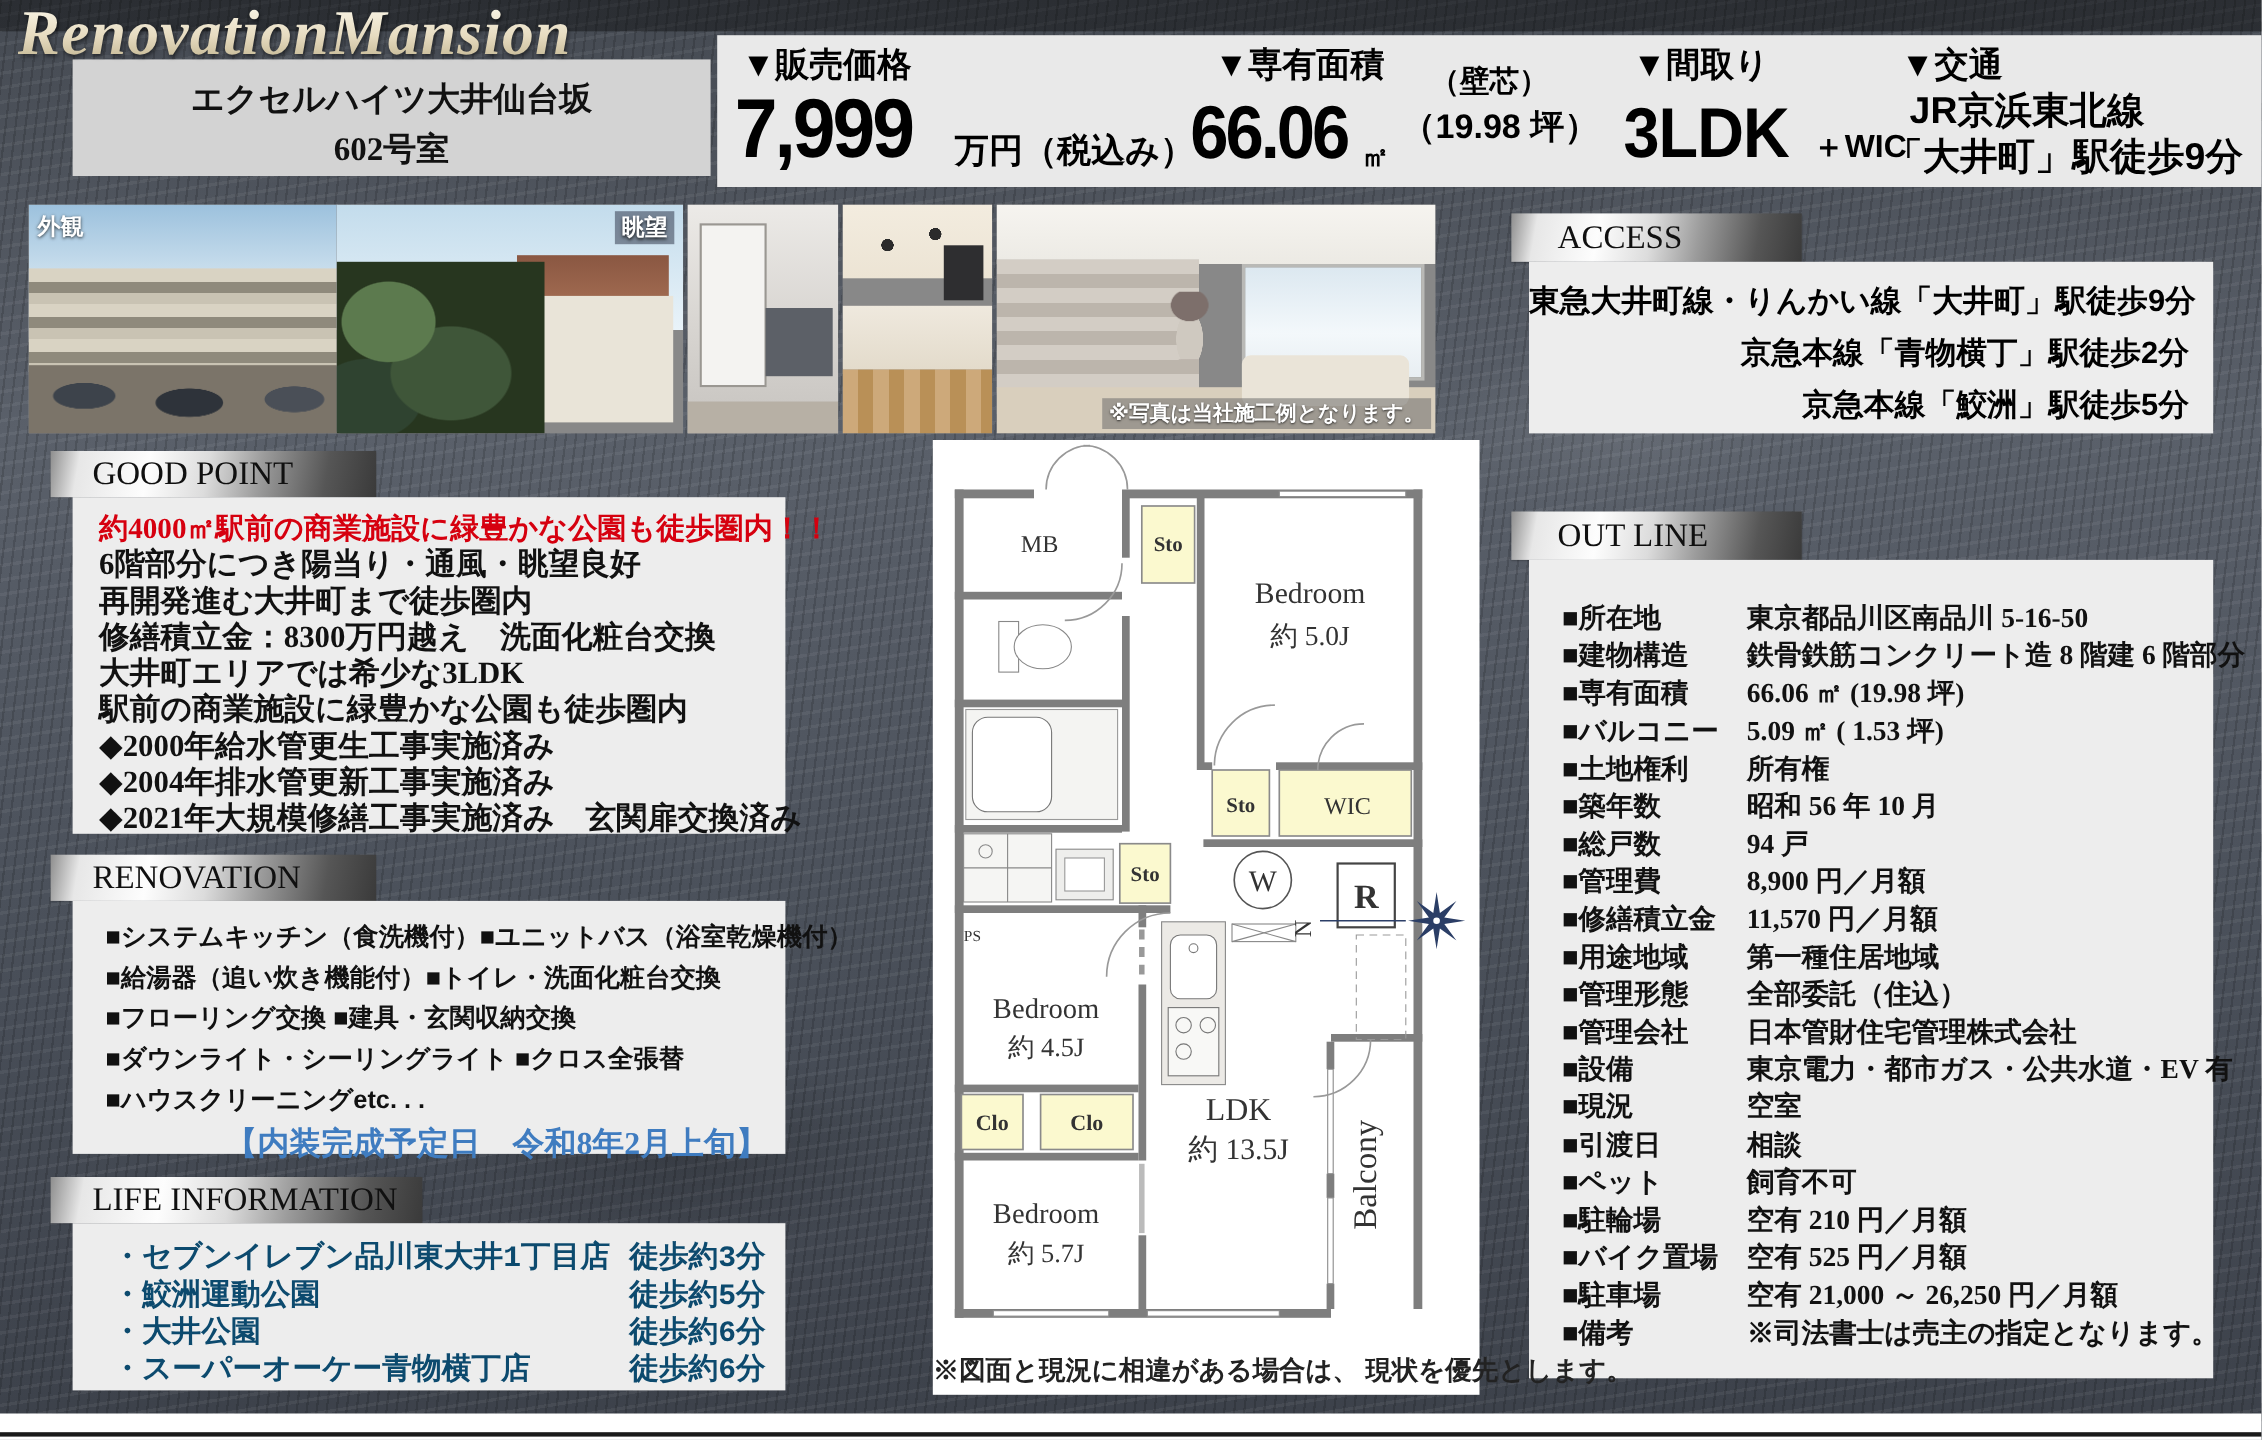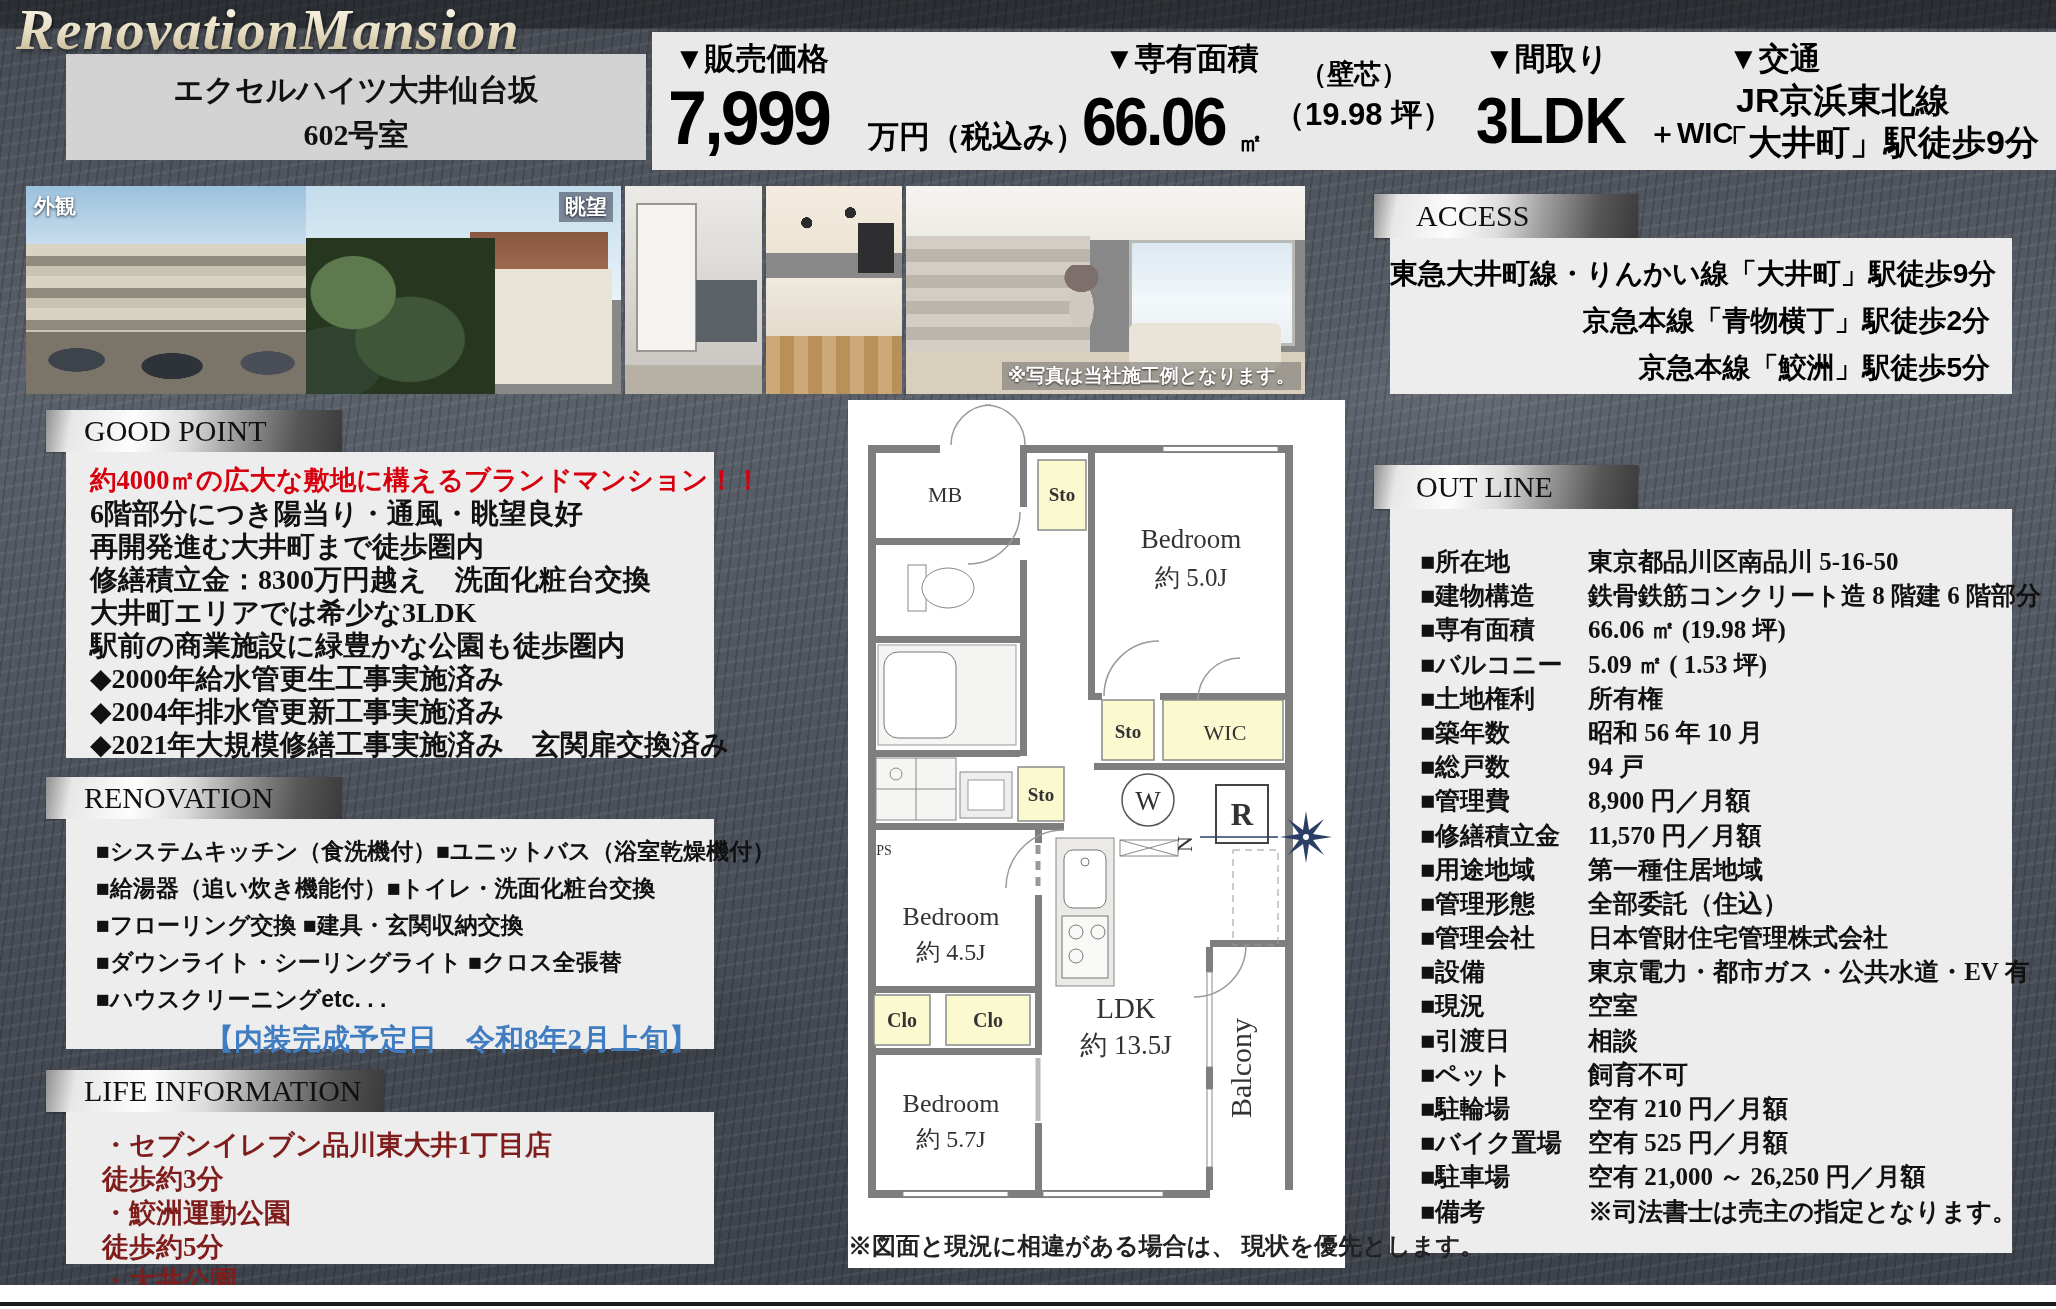--- a/index.html
+++ b/index.html
@@ -28,21 +28,21 @@
   .panel{background:#ededed;position:absolute;}
   .bignum{font-weight:900;letter-spacing:-3px;transform:scaleX(.92);transform-origin:left bottom;display:inline-block;}
   .photo{position:absolute;top:186px;height:208px;overflow:hidden;background:#888;}
   .plabel{position:absolute;color:#fff;font-weight:bold;font-size:21px;text-shadow:0 1px 3px rgba(0,0,0,.8);}
   .gp-line{font-size:28px;line-height:33px;white-space:nowrap;color:#111;}
   .gp-highlight{color:#d6000f;font-size:26.5px;}
   .ren-line{font-size:23px;line-height:37px;white-space:nowrap;color:#111;}
   .ol-row{display:flex;align-items:baseline;}
   .ol-label{width:168px;font-size:25px;font-weight:bold;font-family:"Liberation Serif","DejaVu Serif",serif;color:#111;white-space:nowrap;}
   .ol-value{font-size:25px;font-family:"Liberation Serif","DejaVu Serif",serif;font-weight:bold;color:#111;white-space:nowrap;}
-  .life-row{display:flex;font-size:27px;font-weight:bold;font-family:Liberation Serif, serif;color:#7f1d1d;line-height:34px;flex-direction:column;}
+  .life-row{display:flex;font-size:27px;font-weight:bold;font-family:Liberation Mono, monospace;color:#0c4a6e;line-height:34px;}
   .life-name{width:470px;white-space:nowrap;}
   svg text{font-family:"Liberation Serif","DejaVu Serif",serif;fill:#333;}
 </style>
 </head>
 <body>
 
 <div class="abs serif" style="left:16px;top:-4px;z-index:5;font-size:58px;font-style:italic;font-weight:bold;
             background:linear-gradient(180deg,#fffdf2,#e6dbc0 55%,#b9ab85);
             -webkit-background-clip:text;background-clip:text;color:transparent;
             filter:drop-shadow(1px 2px 2px rgba(0,0,0,.55));letter-spacing:1px;">RenovationMansion</div>
@@ -120,21 +120,21 @@
     <div class="gothic" style="font-size:28px;line-height:47px;color:#000;white-space:nowrap;">京急本線「青物横丁」駅徒歩2分</div>
     <div class="gothic" style="font-size:28px;line-height:47px;color:#000;white-space:nowrap;">京急本線「鮫洲」駅徒歩5分</div>
   </div>
 </div>
 
 <div class="metal abs" style="left:46px;top:410px;width:258px;height:42px;font-size:30px;padding-left:38px;">
   <span>GOOD POINT</span>
 </div>
 <div class="panel serif" style="left:66px;top:452px;width:648px;height:306px;">
   <div style="padding:12px 0 0 24px;font-weight:bold;">
-    <div class="gp-line gp-highlight">約4000㎡の広大な敷地に構えるブランドマンション！！</div>
+    <div class="gp-line gp-highlight">約4000㎡駅前の商業施設に緑豊かな公園も徒歩圏内！！</div>
     <div class="gp-line">6階部分につき陽当り・通風・眺望良好</div>
     <div class="gp-line">再開発進む大井町まで徒歩圏内</div>
     <div class="gp-line">修繕積立金：8300万円越え　洗面化粧台交換</div>
     <div class="gp-line">大井町エリアでは希少な3LDK</div>
     <div class="gp-line">駅前の商業施設に緑豊かな公園も徒歩圏内</div>
     <div class="gp-line">◆2000年給水管更生工事実施済み</div>
     <div class="gp-line">◆2004年排水管更新工事実施済み</div>
     <div class="gp-line">◆2021年大規模修繕工事実施済み　玄関扉交換済み</div>
   </div>
 </div>

